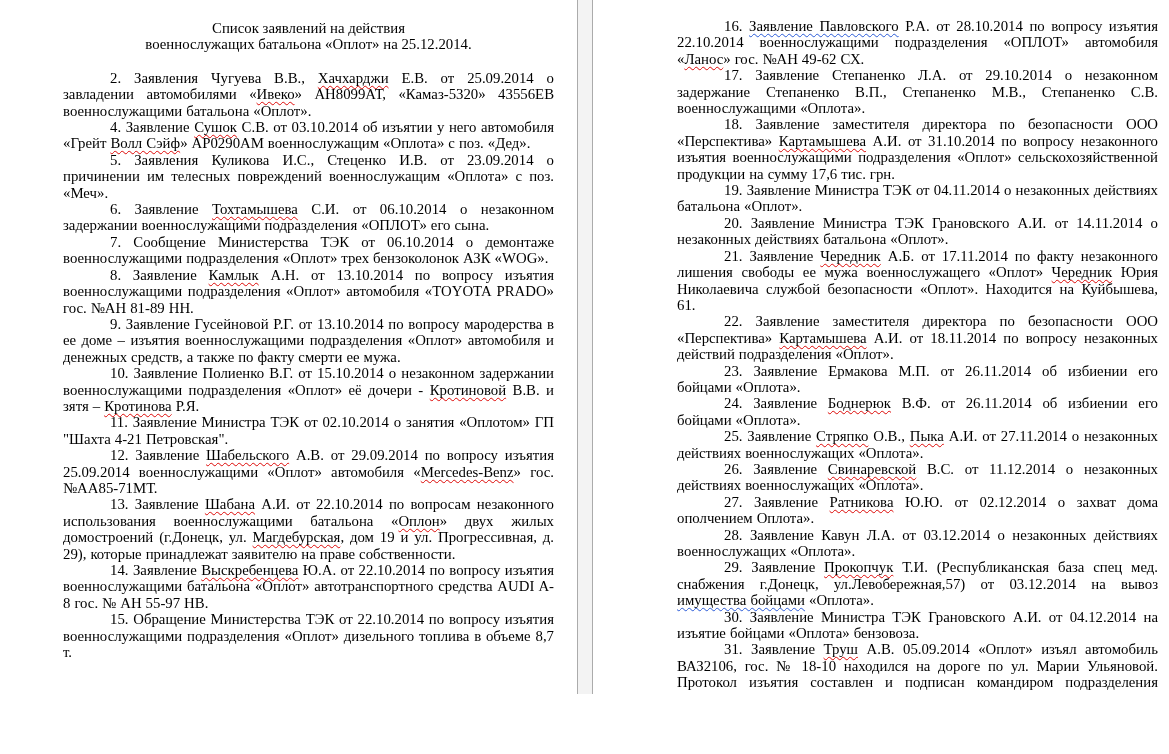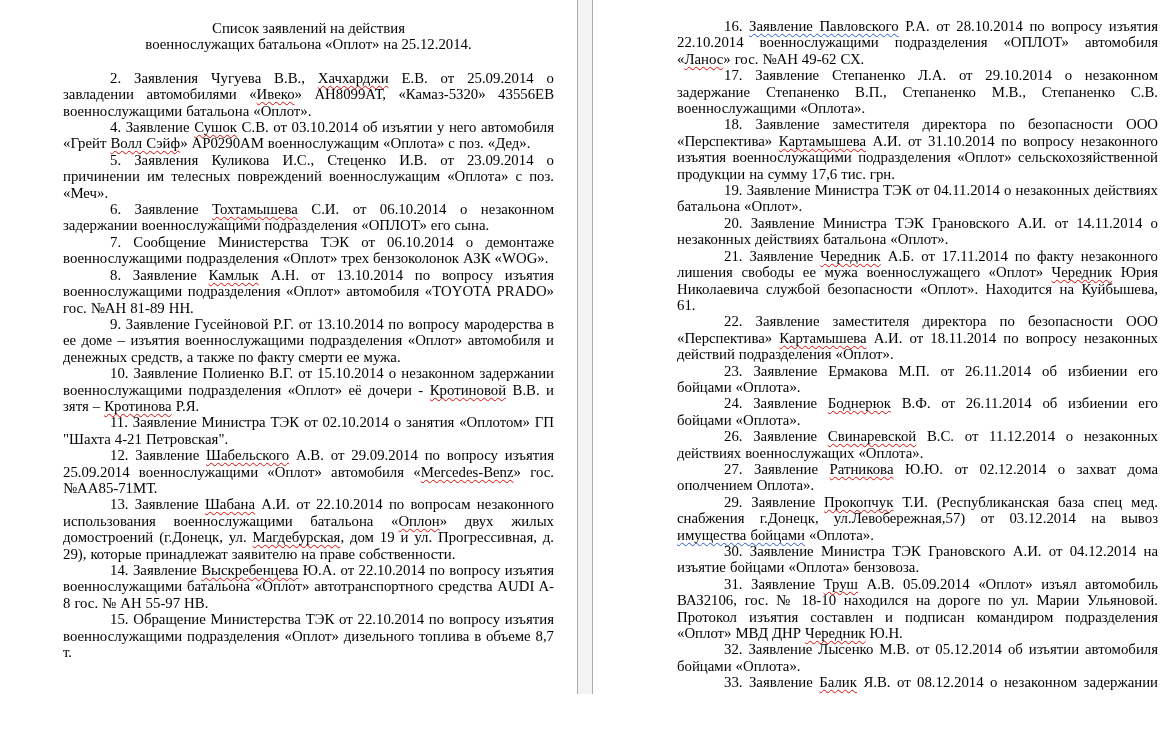--- a/index.html
+++ b/index.html
@@ -85,22 +85,24 @@
       <div>
           <p class="para"><span>16. </span><span class="sq-blue">Заявление Павловского</span><span> Р.А. от 28.10.2014 по вопросу изъятия 22.10.2014 военнослужащими подразделения «ОПЛОТ» автомобиля «</span><span class="sq-red">Ланос</span><span>» гос. №АН 49-62 СХ.</span></p>
           <p class="para"><span>17. Заявление Степаненко Л.А. от 29.10.2014 о незаконном задержание Степаненко В.П., Степаненко М.В., Степаненко С.В. военнослужащими «Оплота».</span></p>
           <p class="para"><span>18. Заявление заместителя директора по безопасности ООО «Перспектива» </span><span class="sq-red">Картамышева</span><span> А.И. от 31.10.2014 по вопросу незаконного изъятия военнослужащими подразделения «Оплот» сельскохозяйственной продукции на сумму 17,6 тис. грн.</span></p>
           <p class="para"><span>19. Заявление Министра ТЭК от 04.11.2014 о незаконных действиях батальона «Оплот».</span></p>
           <p class="para"><span>20. Заявление Министра ТЭК Грановского А.И. от 14.11.2014 о незаконных действиях батальона «Оплот».</span></p>
           <p class="para"><span>21. Заявление </span><span class="sq-red">Чередник</span><span> А.Б. от 17.11.2014 по факту незаконного лишения свободы ее мужа военнослужащего «Оплот» </span><span class="sq-red">Чередник</span><span> Юрия Николаевича службой безопасности «Оплот». Находится на Куйбышева, 61.</span></p>
           <p class="para"><span>22. Заявление заместителя директора по безопасности ООО «Перспектива» </span><span class="sq-red">Картамышева</span><span> А.И. от 18.11.2014 по вопросу незаконных действий подразделения «Оплот».</span></p>
           <p class="para"><span>23. Заявление Ермакова М.П. от 26.11.2014 об избиении его бойцами «Оплота».</span></p>
           <p class="para"><span>24. Заявление </span><span class="sq-red">Боднерюк</span><span> В.Ф. от 26.11.2014 об избиении его бойцами «Оплота».</span></p>
+          <p class="para"><span>25. Заявление </span><span class="sq-red">Стряпко</span><span> О.В., </span><span class="sq-red">Пыка</span><span> А.И. от 27.11.2014 о незаконных действиях военнослужащих «Оплота».</span></p>
           <p class="para"><span>26. Заявление </span><span class="sq-red">Свинаревской</span><span> В.С. от 11.12.2014 о незаконных действиях военнослужащих «Оплота».</span></p>
           <p class="para"><span>27. Заявление </span><span class="sq-red">Ратникова</span><span> Ю.Ю. от 02.12.2014 о захват дома ополчением Оплота».</span></p>
+          <p class="para"><span>28. Заявление Кавун Л.А. от 03.12.2014 о незаконных действиях военнослужащих «Оплота».</span></p>
           <p class="para"><span>29. Заявление </span><span class="sq-red">Прокопчук</span><span> Т.И. (Республиканская база спец мед. снабжения г.Донецк, ул.Левобережная,57) от 03.12.2014 на вывоз </span><span class="sq-blue">имущества бойцами</span><span> «Оплота».</span></p>
           <p class="para"><span>30. Заявление Министра ТЭК Грановского А.И. от 04.12.2014 на изъятие бойцами «Оплота» бензовоза.</span></p>
           <p class="para"><span>31. Заявление </span><span class="sq-red">Труш</span><span> А.В. 05.09.2014 «Оплот» изъял автомобиль ВАЗ2106, гос. № 18-10 находился на дороге по ул. Марии Ульяновой. Протокол изъятия составлен и подписан командиром подразделения «Оплот» МВД ДНР </span><span class="sq-red">Чередник</span><span> Ю.Н.</span></p>
           <p class="para"><span>32. Заявление Лысенко М.В. от 05.12.2014 об изъятии автомобиля бойцами «Оплота».</span></p>
           <p class="para"><span>33. Заявление </span><span class="sq-red">Балик</span><span> Я.В. от 08.12.2014 о незаконном задержании его военнослужащими «Оплота».</span></p>
         </div>
     </div>
   </div>
 
 </div>

